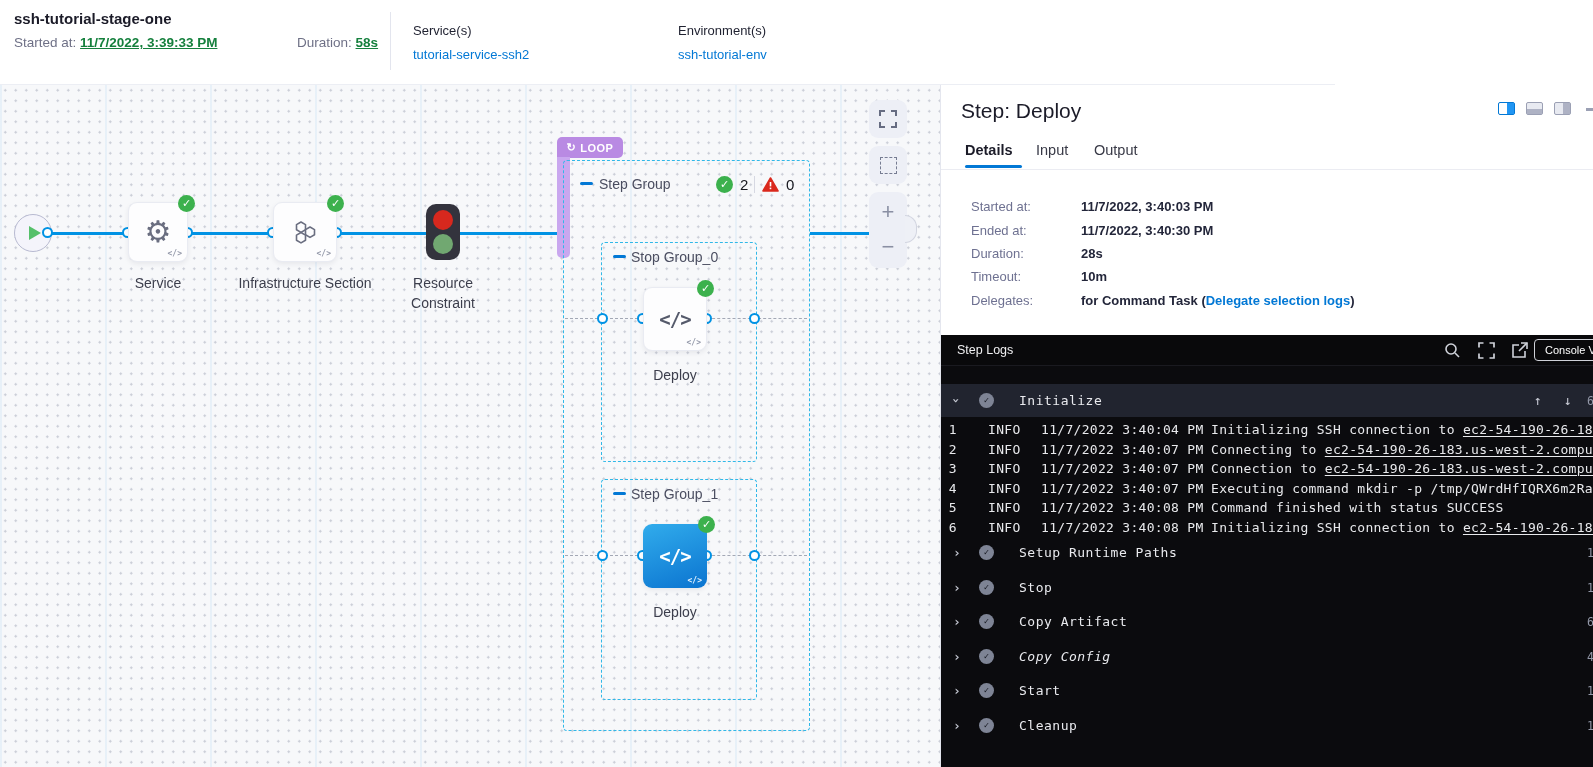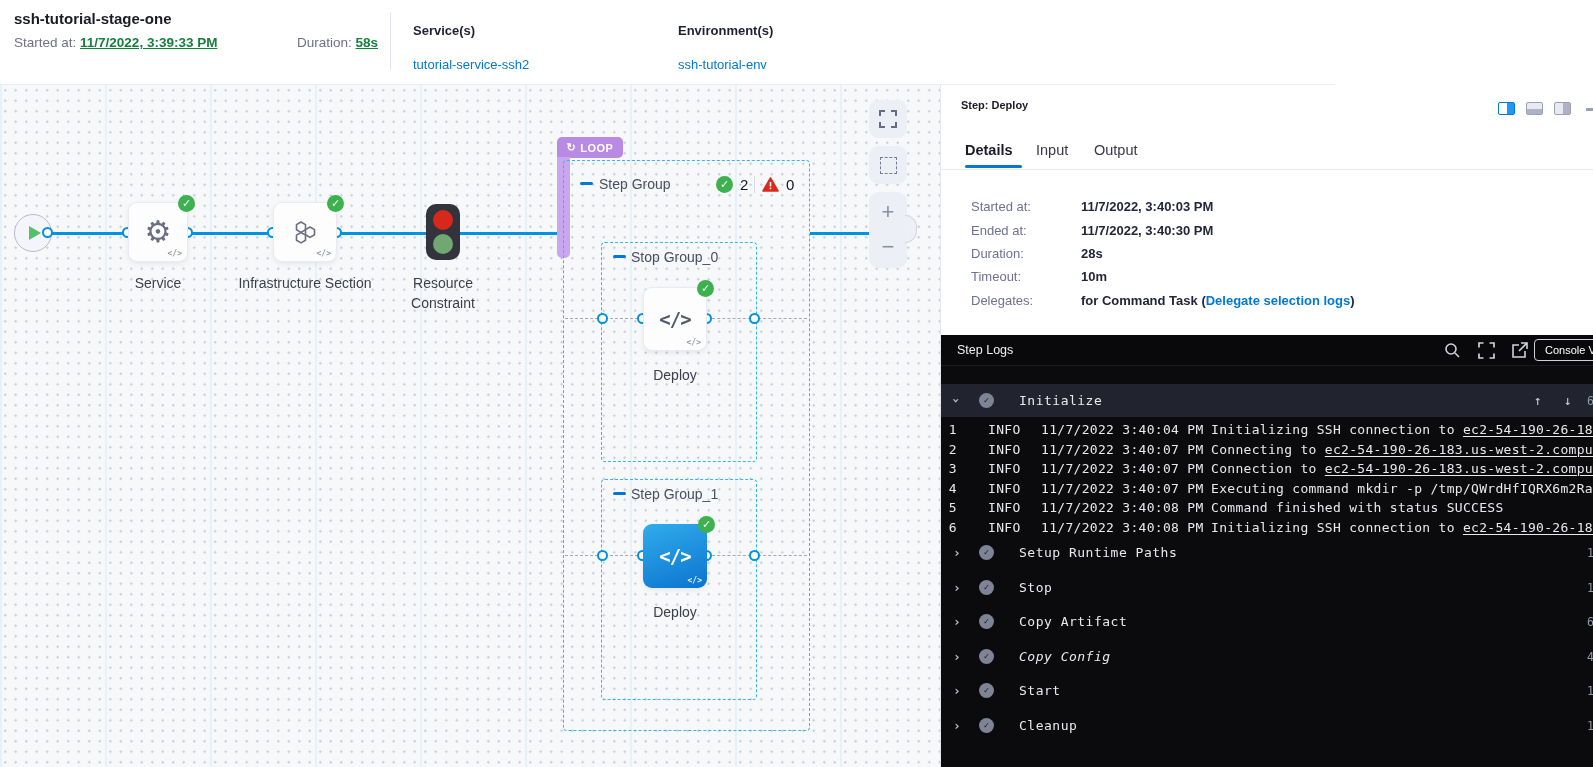--- a/index.html
+++ b/index.html
@@ -9,21 +9,21 @@
 
   
   .hdr { position:absolute; left:0; top:0; width:1335px; height:85px; background:#fff;
          border-bottom:1px solid #eceef4; }
   .hdr-title { position:absolute; left:14px; top:10px; font-size:15px; font-weight:700; color:#1b1b28; }
   .hdr-sub { position:absolute; left:14px; top:35px; font-size:13.5px; color:#6e7086; }
   .hdr-sub b, .hdr-dur b { color:#15803d; font-weight:700;text-decoration:underline; }
   .hdr-dur { position:absolute; left:297px; top:35px; font-size:13.5px; color:#6e7086; }
   .hdr-divider { position:absolute; left:390px; top:12px; width:1px; height:58px; background:#e3e5ee; }
   .hdr-block { position:absolute; top:23px; }
-  .hdr-block .blk-label { font-size:13px; font-weight:700; color:#1f2130; display:block; margin-bottom:17px; }
+  .hdr-block .blk-label { font-size:13px; font-weight:400; color:#1f2130; display:block; margin-bottom:7px; }
   .hdr-block .blk-link { font-size:13px; color:#0278d5; cursor:pointer; }
   .blk-services { left:413px; } .blk-envs { left:678px; }
 
   
   .canvas { position:absolute; left:0; top:85px; width:940px; height:682px;
     background-color:#f7f8fa;
     background-image:
       repeating-linear-gradient(90deg, rgba(140,195,235,.14) 0 2px, transparent 2px 105px),
       radial-gradient(#c9ccd6 1px, transparent 1.2px);
     background-size:105px 100%, 10.5px 10.5px; overflow:hidden; }
@@ -69,21 +69,21 @@
   .ctrl-zoom { position:absolute; left:869px; top:107px; width:38px; height:76px; background:#edeff6;
           border-radius:9px; cursor:pointer; }
   .zoom-glyph { position:absolute; left:0; width:38px; text-align:center; font-size:22px; color:#8a8fa3; }
   .marquee-box { width:17px; height:17px; border:1.6px dashed #767c92; }
   .handle { position:absolute; left:905px; top:130px; width:12px; height:28px; background:#eef0f6;
           border:1px solid #d2d5e0; border-left:none; border-radius:0 14px 14px 0; }
 
   
   .panel { position:absolute; left:940px; top:85px; width:653px; height:682px; background:#fff;
           border-left:1px solid #e4e6ee; overflow:hidden; }
-  .panel-title { position:absolute; left:20px; top:14px; font-size:11px; font-weight:700; color:#1b1b28; }
+  .panel-title { position:absolute; left:20px; top:14px; font-size:21px; font-weight:400; color:#1b1b28; }
   .layout-ic { position:absolute; top:17px; width:17px; height:13px; border:1.5px solid #9ba0b4;
           border-radius:2px; background:#e8eaf1; cursor:pointer; }
   .layout-ic.active { border-color:#0278d5; background:#fff; }
   .layout-ic.active::after { content:""; position:absolute; right:0; top:0; width:50%; height:100%; background:#2196f3; }
   .layout-ic.bottom::after { content:""; position:absolute; left:0; bottom:0; width:100%; height:45%; background:#aeb2c4; }
   .layout-ic.right::after { content:""; position:absolute; right:0; top:0; width:45%; height:100%; background:#aeb2c4; }
   .panel-minimize { position:absolute; left:645px; top:23px; width:12px; height:2.5px; background:#9ba0b4; cursor:pointer; }
   .tab { position:absolute; top:57px; font-size:14.5px; color:#383946; cursor:pointer; }
   .tab.active { font-weight:700; color:#1b1b28; }
   .tab-underline { position:absolute; left:24px; top:80px; width:57px; height:3px; background:#0278d5; border-radius:2px; }

